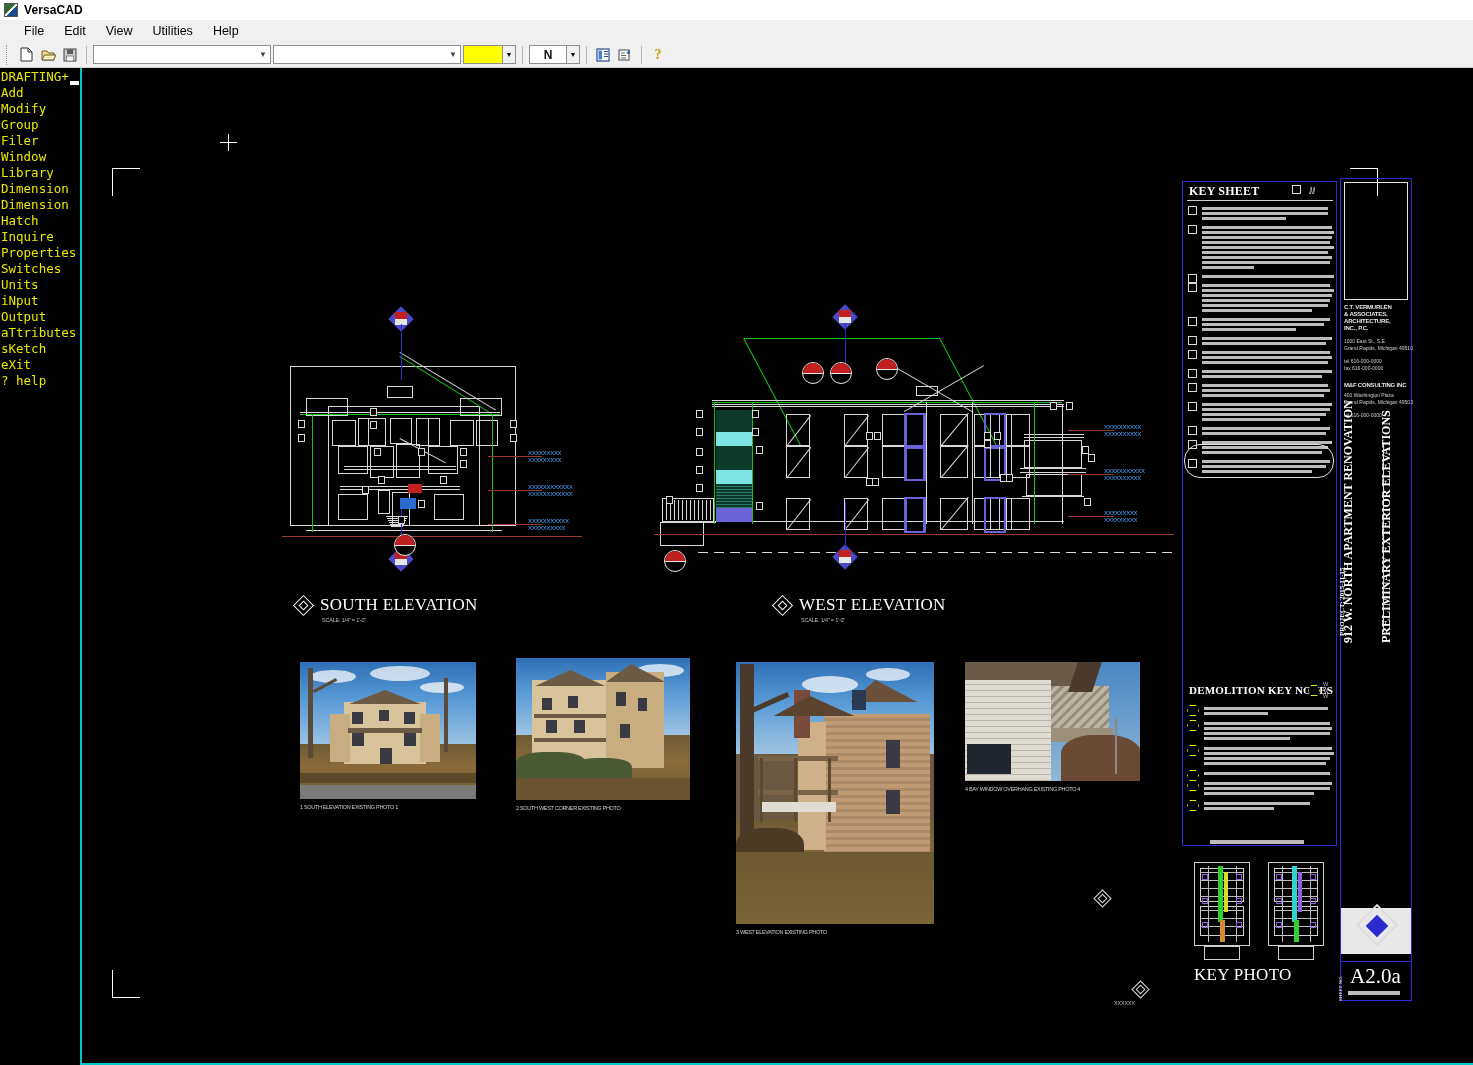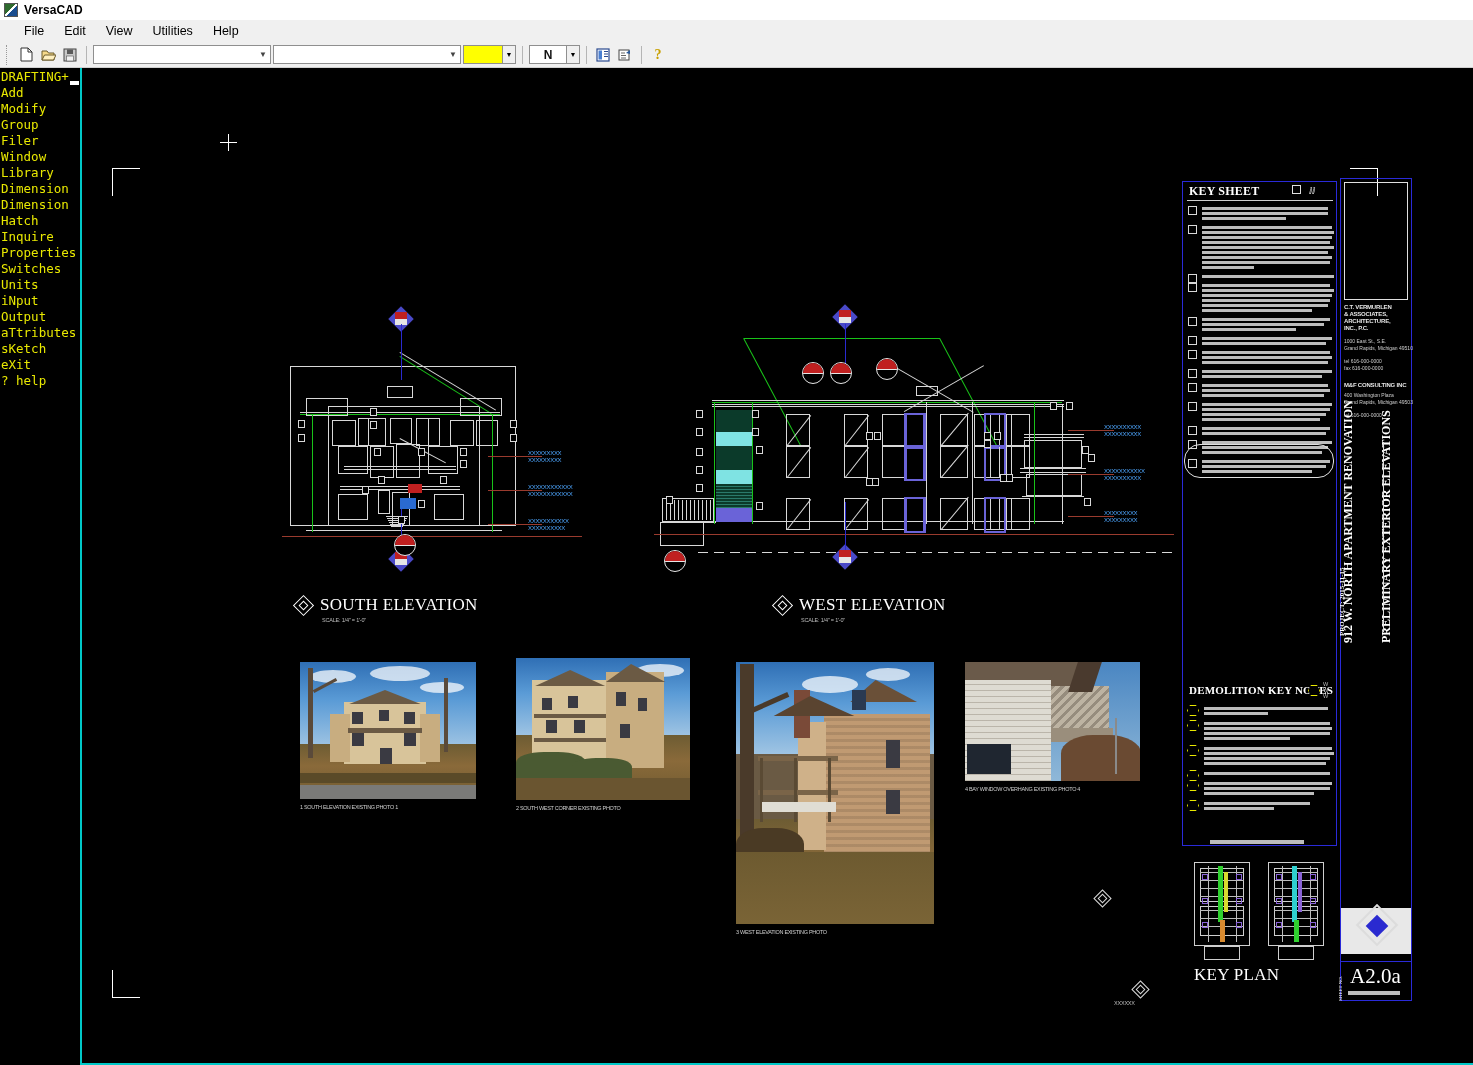--- a/index.html
+++ b/index.html
@@ -840,21 +840,21 @@
           <div class="" style="left: 110px; top: 14px; width: 4px; height: 40px; position: absolute; background: rgb(138, 99, 216);"></div>
           <div class="" style="left: 106px; top: 62px; width: 5px; height: 22px; position: absolute; background: rgb(47, 208, 47);"></div>
           <div class="" style="left: 88px; top: 16px; width: 6px; height: 6px; position: absolute; border: 1px solid rgb(138, 99, 216);"></div>
           <div class="" style="left: 122px; top: 16px; width: 6px; height: 6px; position: absolute; border: 1px solid rgb(138, 99, 216);"></div>
           <div class="" style="left: 88px; top: 40px; width: 6px; height: 6px; position: absolute; border: 1px solid rgb(138, 99, 216);"></div>
           <div class="" style="left: 122px; top: 40px; width: 6px; height: 6px; position: absolute; border: 1px solid rgb(138, 99, 216);"></div>
           <div class="" style="left: 88px; top: 64px; width: 6px; height: 6px; position: absolute; border: 1px solid rgb(138, 99, 216);"></div>
           <div class="" style="left: 122px; top: 64px; width: 6px; height: 6px; position: absolute; border: 1px solid rgb(138, 99, 216);"></div>
           <div class="kp-box" style="left: 90px; top: 88px; width: 36px; height: 14px;"></div>
         </div>
-      <div class="keyplan-label" style="left:1112px; top:897px;">KEY PLAN</div>
+      <div class="keyplan-label" style="left:1112px; top:897px;">KEY PHOTO</div>
 
       <div class="panel" style="left:1258px; top:110px; width:72px; height:823px;"></div>
       <div style="position:absolute; left:1262px; top:114px; width:64px; height:118px; border:1px solid #e0e0e0;"></div>
 
       <div class="tb-firm" style="left:1262px; top:236px;">C.T. VERMURLEN</div>
       <div class="tb-firm" style="left:1262px; top:243px;">&amp; ASSOCIATES,</div>
       <div class="tb-firm" style="left:1262px; top:250px;">ARCHITECTURE,</div>
       <div class="tb-firm" style="left:1262px; top:257px;">INC., P.C.</div>
       <div class="tb-sub" style="left:1262px; top:270px;">1000 East St., S.E.</div>
       <div class="tb-sub" style="left:1262px; top:277px;">Grand Rapids, Michigan 49510</div>

